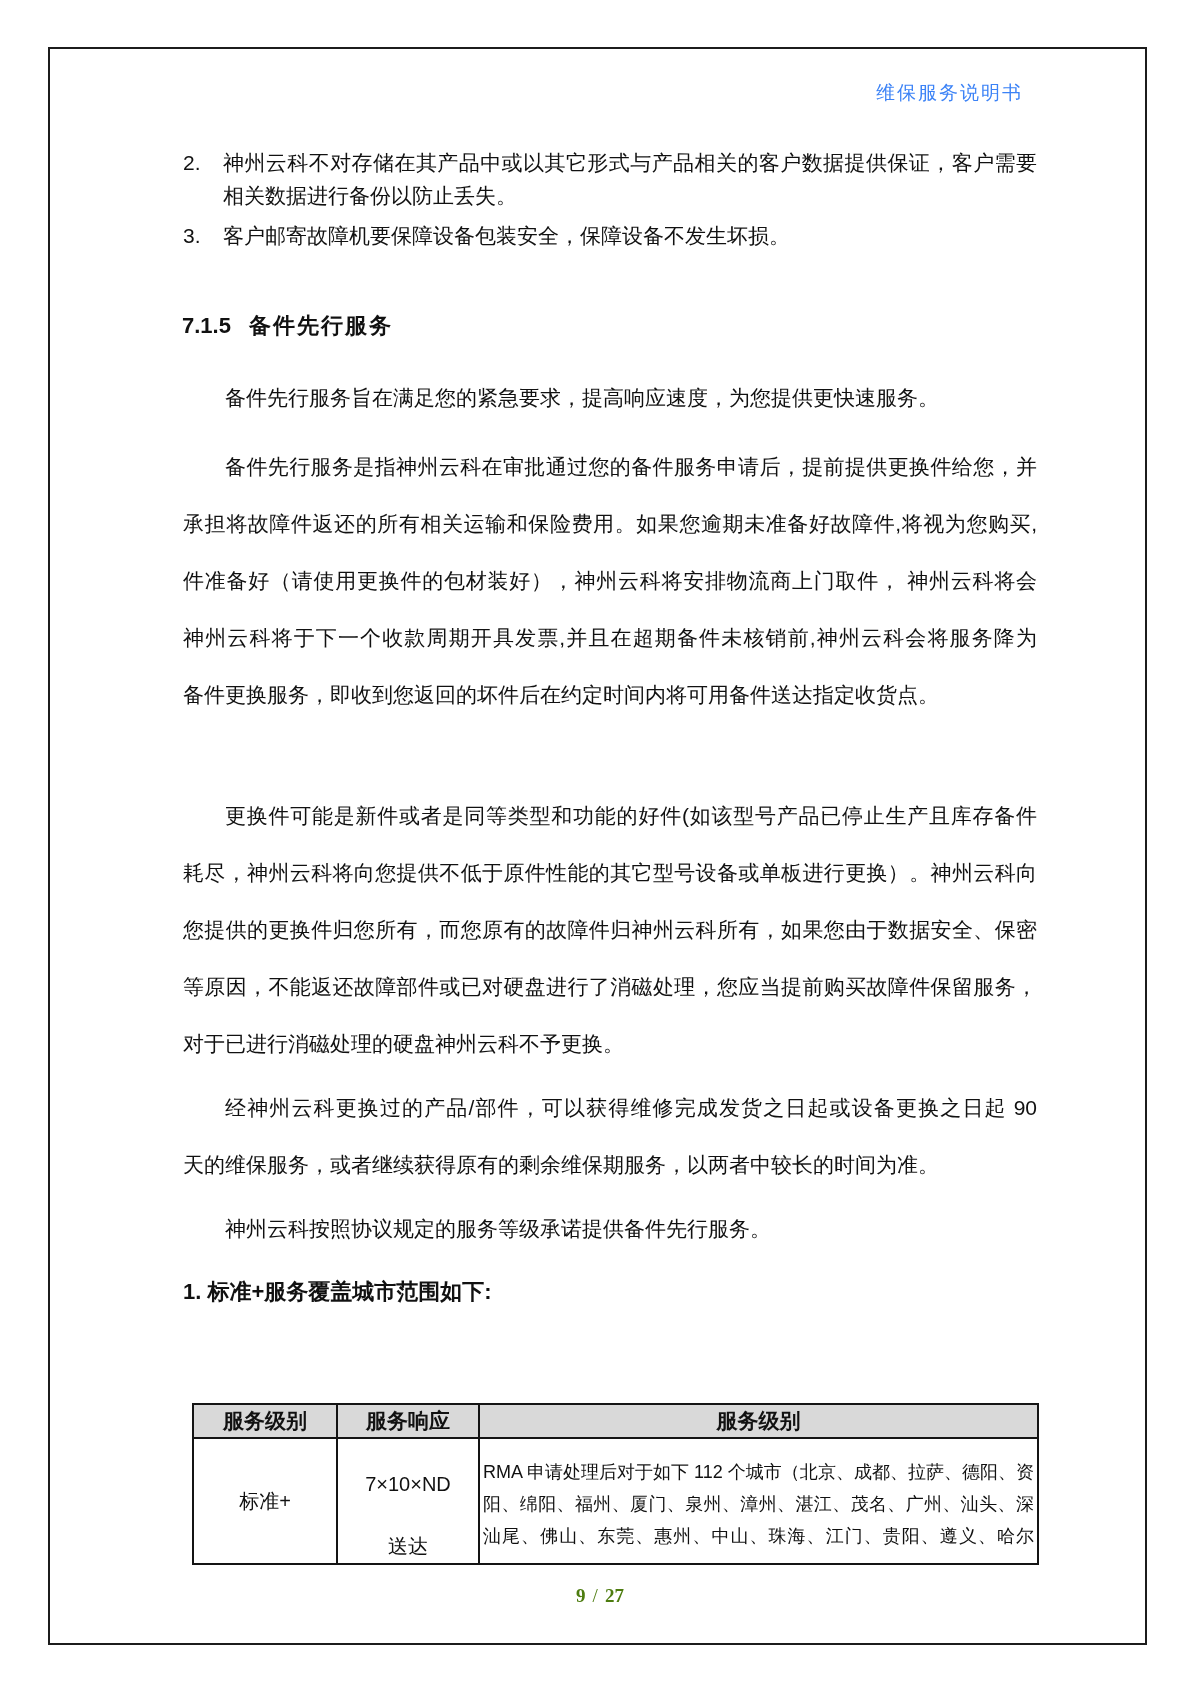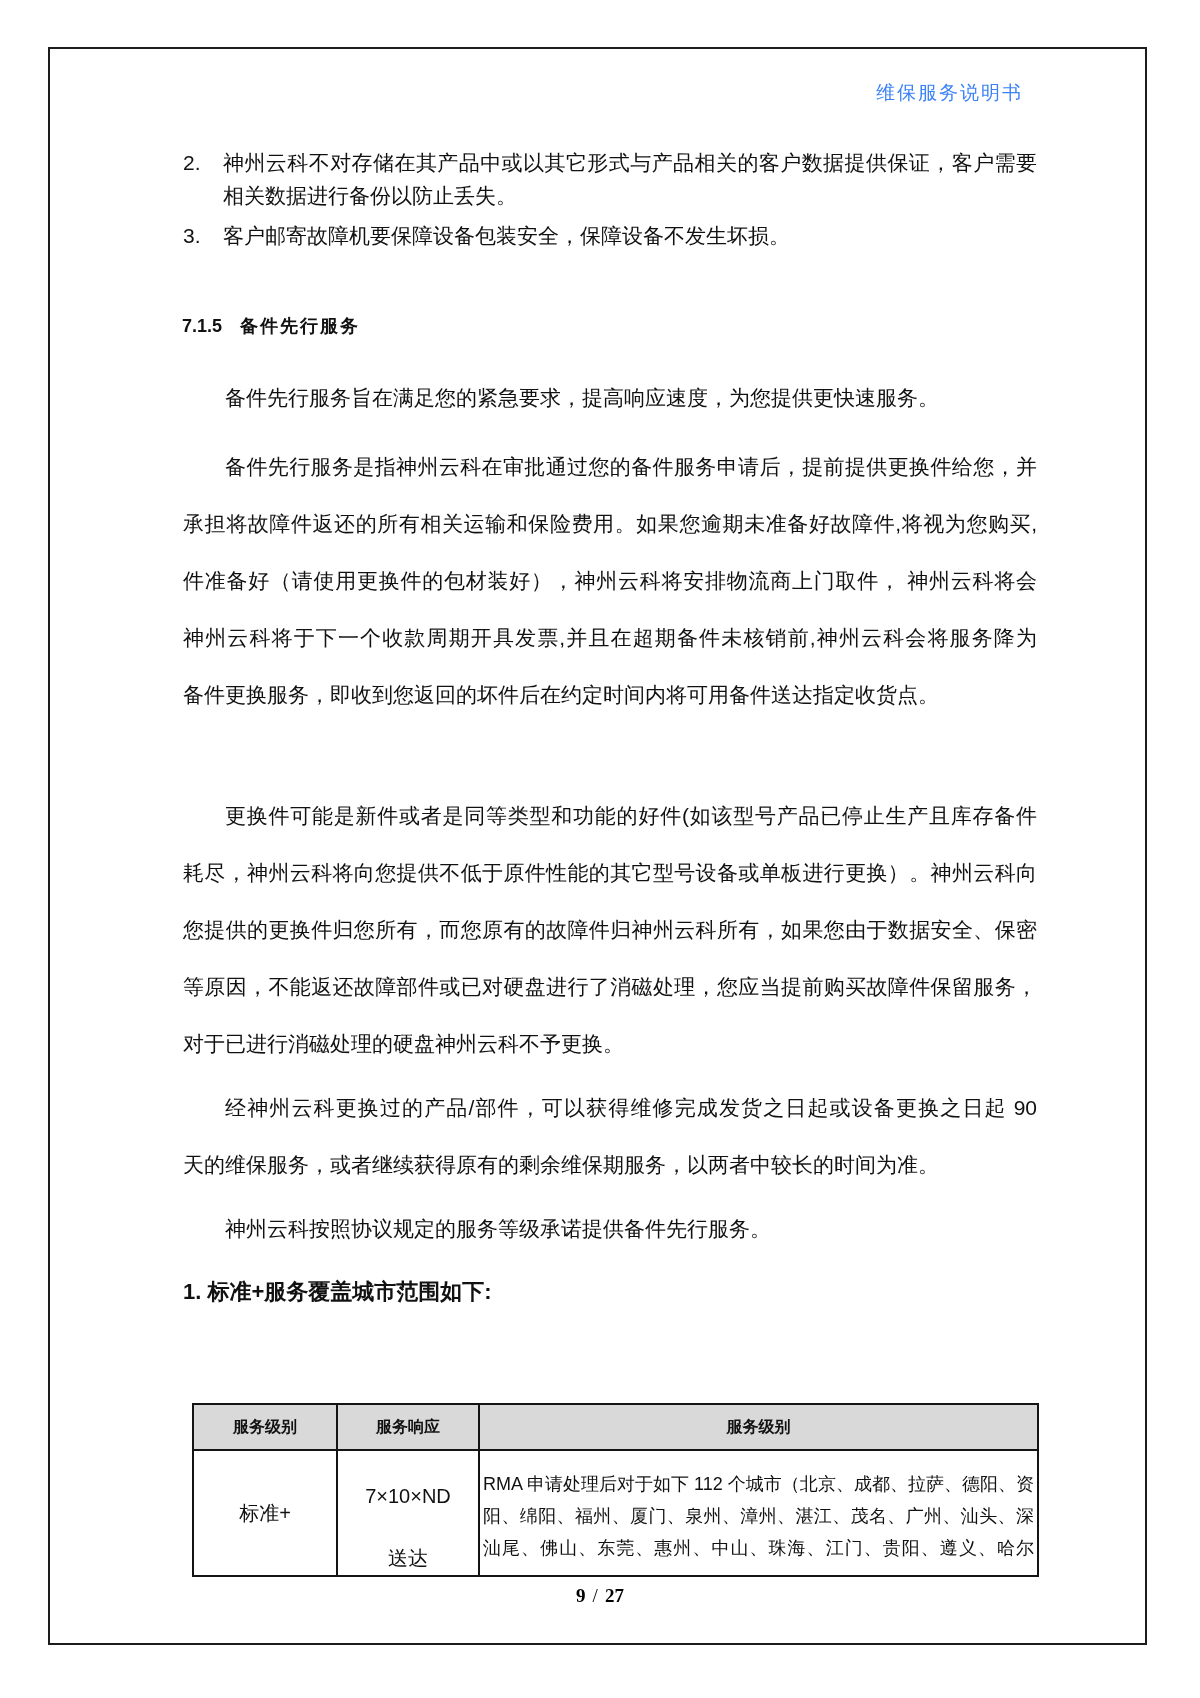--- a/index.html
+++ b/index.html
@@ -29,21 +29,21 @@
     padding-left:40px;box-sizing:border-box;
     font-size:21px;line-height:33px;
   }
   .list-item .num{
     position:absolute;left:0;top:0;
   }
   .li-line{overflow:hidden;height:33px;}
   
   .sec-heading{
     position:absolute;left:182px;top:308px;
-    font-size:18px;font-weight:700;line-height:36px;
+    font-size:22px;font-weight:700;line-height:36px;
     display:flex;align-items:flex-start;
   }
   .sec-heading .sec-title{margin-left:18px;letter-spacing:2px;}
   
   .para{position:absolute;left:183px;width:854px;}
   .pline{
     height:57px;line-height:57px;font-size:21px;
     overflow:hidden;white-space:normal;
   }
   .jfull{text-align:justify;text-align-last:justify;}
@@ -60,40 +60,40 @@
     width:845px;
   }
   .svc-table td,.svc-table th{
     border:2px solid #141414;
     box-sizing:border-box;
     padding:0;
     vertical-align:middle;
   }
   .svc-table th{
     background:#d9d9d9;
-    height:46px;
-    font-size:16px;font-weight:700;
+    height:34px;
+    font-size:21px;font-weight:700;
     text-align:center;
   }
   .svc-table td{height:96px;}
   .cell-center{text-align:center;font-size:20px;}
   .resp-line{line-height:34px;font-size:20px;text-align:center;margin-top:28px;}
   .cities-cell{vertical-align:top;}
   .tline{
     height:32px;line-height:32px;font-size:18px;
     padding:0 3px;overflow:hidden;
     text-align:justify;text-align-last:justify;
   }
   .cities-pad{padding-top:6px;}
   
   .doc-footer{
     position:absolute;top:1585px;left:0;width:1200px;
     text-align:center;
     font-family:"Liberation Serif", serif;
-    font-size:19px;font-weight:700;color:#000000;
+    font-size:19px;font-weight:700;color:#4d7c0f;
   }
   .doc-footer .sep{margin:0 7px;font-weight:400;}
 </style>
 </head>
 <body>
 
 <div class="page">
 
   <div class="page-border"></div>
 

